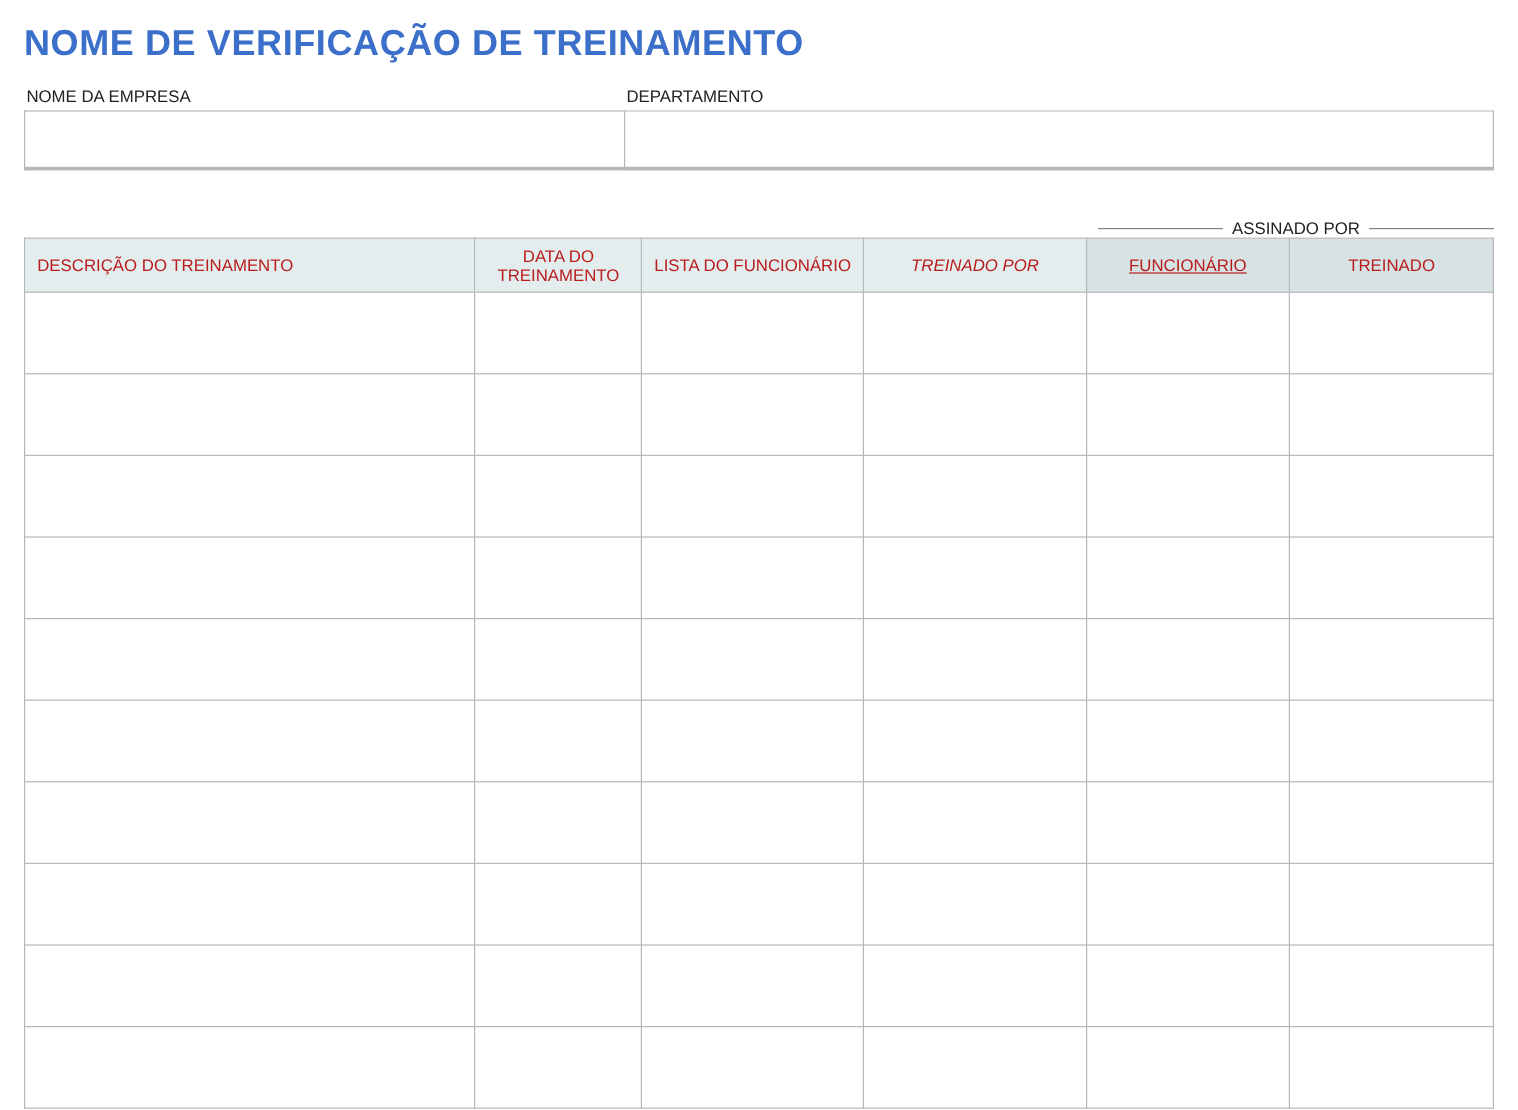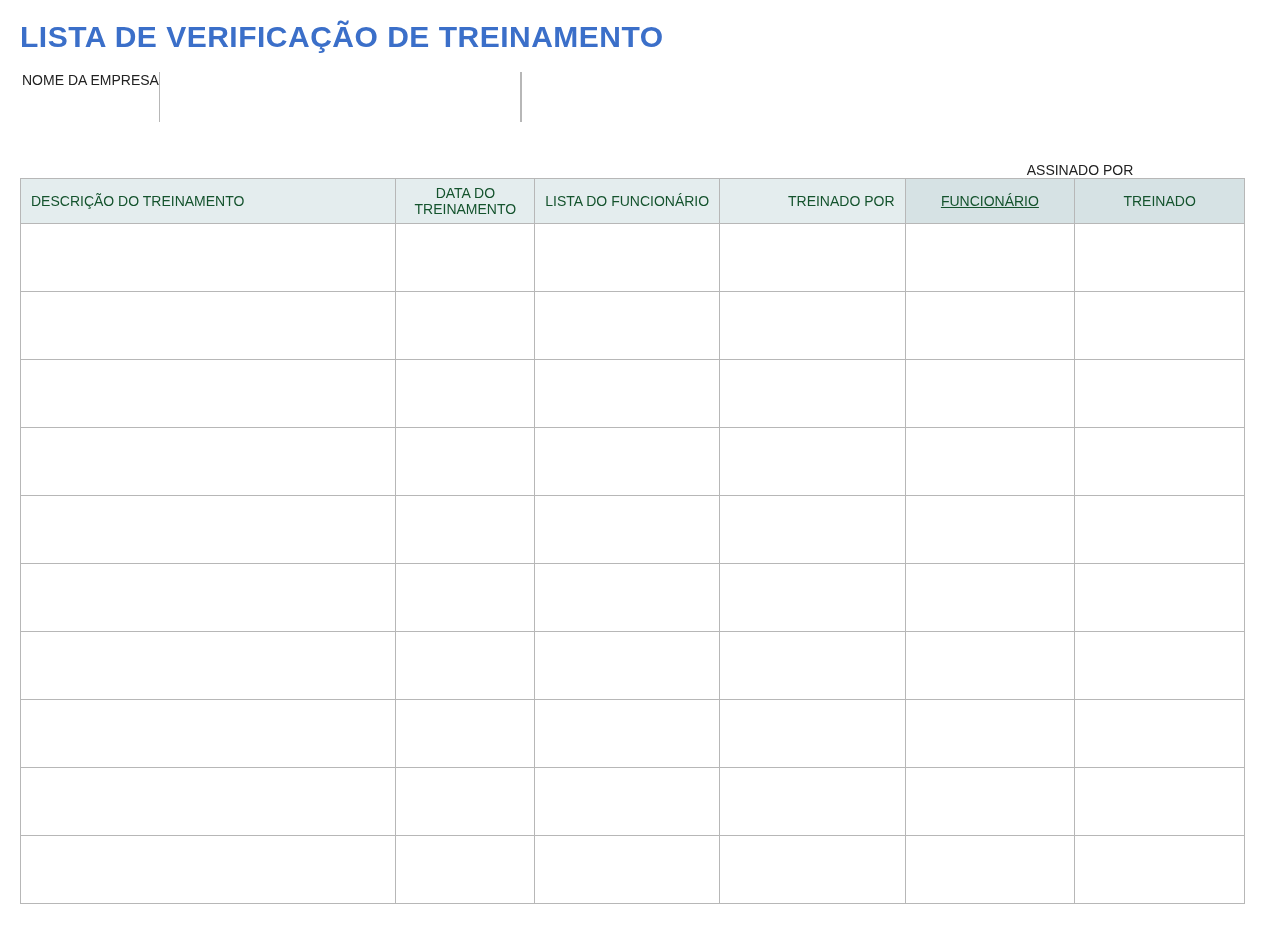--- a/index.html
+++ b/index.html
@@ -21,21 +21,21 @@
       margin-bottom: 18px;
     }
     .header-row {
       display: flex;
       gap: 0;
       margin-bottom: 40px;
     }
     .header-field {
       flex: 1;
       display: flex;
-      flex-direction: row;
+      flex-direction: column;
     }
     .header-field:first-child {
       flex: 0 0 500px;
     }
     .header-field:last-child {
       flex: 1;
     }
     .header-label {
       font-size: 14px;
       color: #222;
@@ -53,21 +53,20 @@
     }
     .signed-by-row {
       display: flex;
       justify-content: flex-end;
       margin-bottom: 0;
     }
     .signed-by-wrapper {
       display: flex;
       align-items: center;
       width: 330px;
-      flex-direction: column;
     }
     .signed-line {
       flex: 1;
       height: 1px;
       background: #808080;
     }
     .signed-label {
       font-size: 14px;
       color: #222;
       padding: 0 8px;
@@ -76,40 +75,41 @@
     .training-table {
       width: 100%;
       border-collapse: collapse;
       table-layout: fixed;
     }
     .training-table th {
       background: #e4edee;
       border: 1px solid #b7b7b7;
       font-weight: normal;
       font-size: 14px;
-      color: #14532d;
+      color: #b91c1c;
       padding: 6px 10px;
       height: 30px;
       vertical-align: middle;
     }
     .training-table th.col-desc {
       width: 365px;
       text-align: left;
     }
     .training-table th.col-date {
       width: 135px;
       text-align: center;
     }
     .training-table th.col-name {
       width: 180px;
       text-align: left;
     }
     .training-table th.col-trained {
       width: 180px;
-      text-align: right;
+      text-align: center;
+      font-style: italic;
     }
     .training-table th.col-emp {
       width: 165px;
       text-align: center;
       background: #d6e2e4;
       text-decoration: underline;
     }
     .training-table th.col-inst {
       width: 165px;
       text-align: center;
@@ -118,28 +118,29 @@
     .training-table td {
       border: 1px solid #b7b7b7;
       height: 68px;
       padding: 4px 8px;
       background: #fff;
     }
   </style>
 </head>
 <body>
 
-<h1 class="title">LISTA DE VERIFICAÇÃO DE TREINAMENTO</h1>
+<h1 class="title">NOME DE VERIFICAÇÃO DE TREINAMENTO</h1>
 
 <div class="header-row">
   <div class="header-field">
     <div class="header-label">NOME DA EMPRESA</div>
     <div class="header-input-box"></div>
   </div>
   <div class="header-field">
+    <div class="header-label">DEPARTAMENTO</div>
     <div class="header-input-box"></div>
   </div>
 </div>
 
 <div class="signed-by-row">
   <div class="signed-by-wrapper">
     <div class="signed-line"></div>
     <div class="signed-label">ASSINADO POR</div>
     <div class="signed-line"></div>
   </div>

